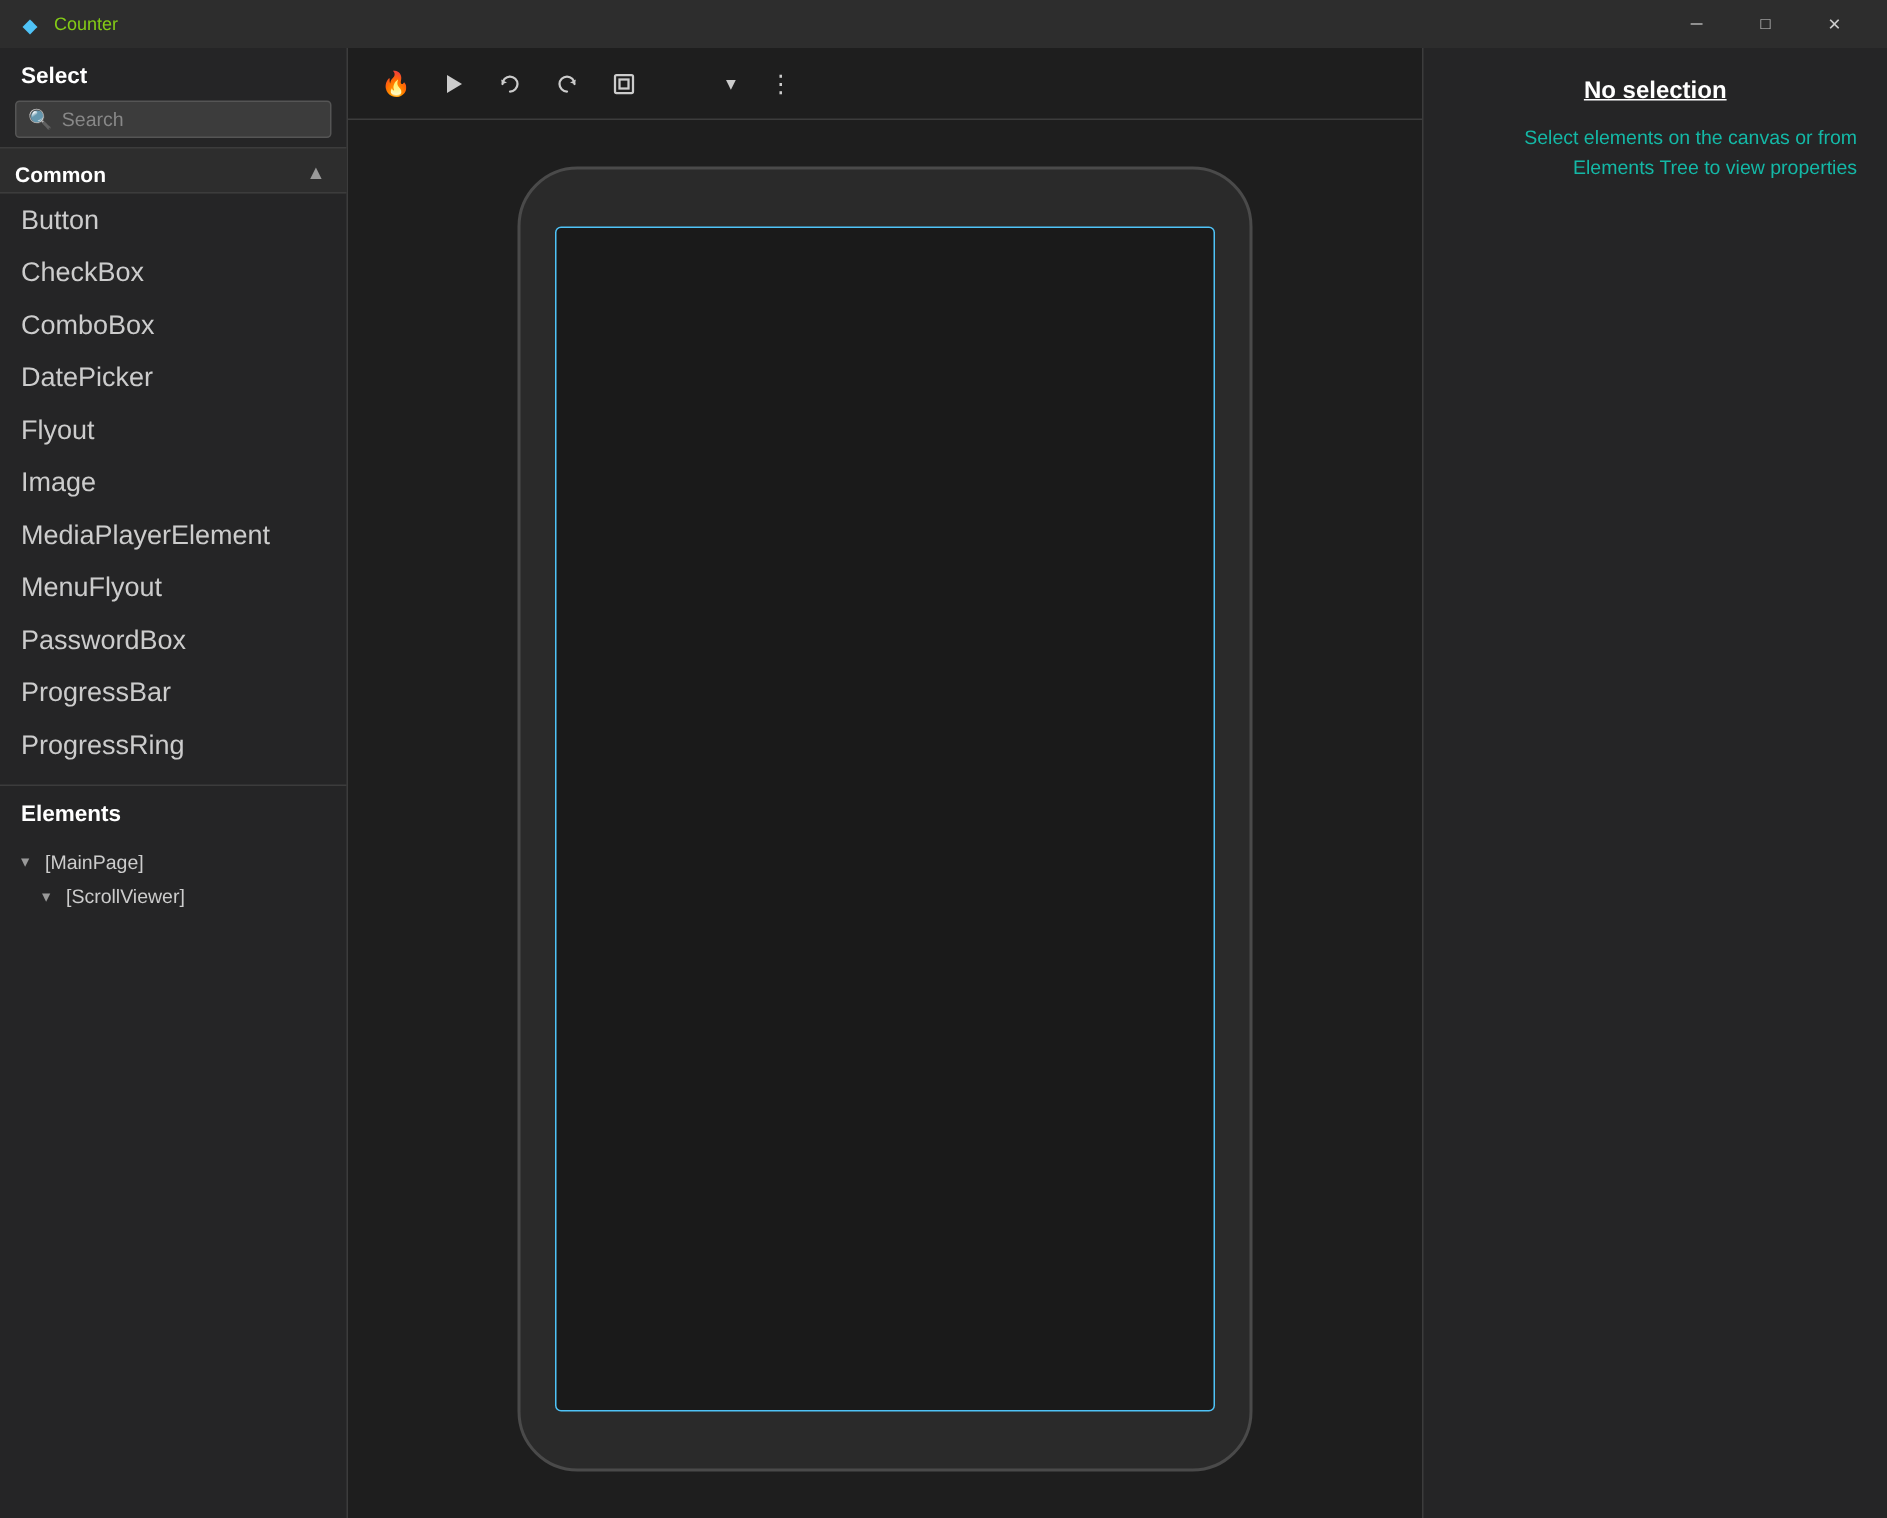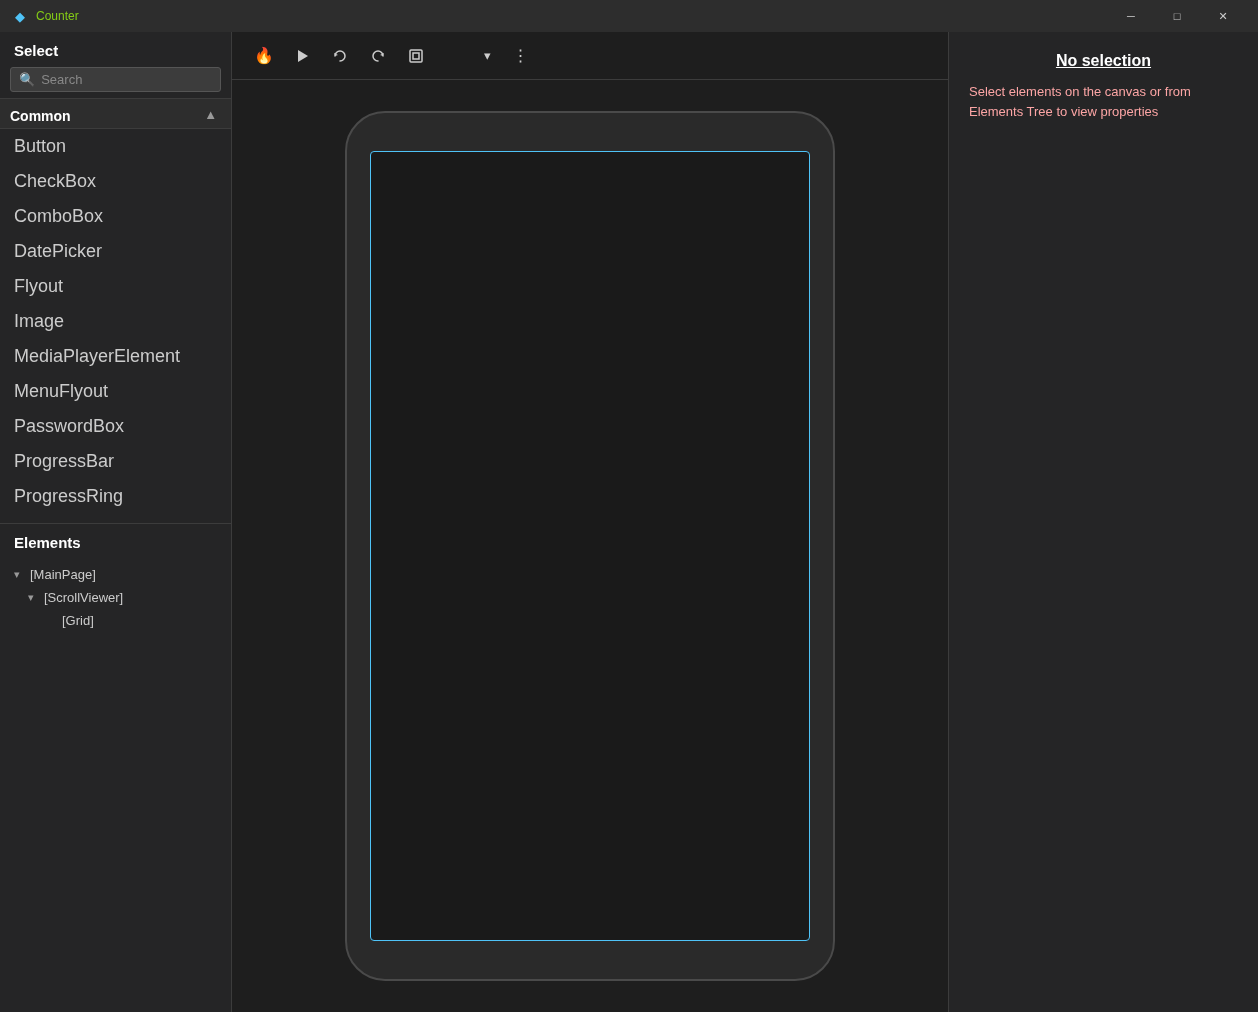--- a/index.html
+++ b/index.html
@@ -275,22 +275,22 @@
     .no-selection-title {
       font-size: 16px;
       font-weight: 600;
       color: #ffffff;
       text-align: center;
       margin-bottom: 12px;
       text-decoration: underline;
     }
     .no-selection-text {
       font-size: 13px;
-      color: #fca5a5;
-      text-align: left;
+      color: #14b8a6;
+      text-align: right;
       line-height: 1.5;
     }
   </style>
 </head>
 <body>
 
 <div class="titlebar">
   <div class="titlebar-icon">◆</div>
   <span class="titlebar-title">Counter</span>
   <div class="titlebar-controls">
@@ -336,24 +336,20 @@
       <div class="elements-header">Elements</div>
       <div class="elements-tree">
         <div class="tree-item level-0">
           <span class="tree-arrow">▾</span>
           <span>[MainPage]</span>
         </div>
         <div class="tree-item level-1">
           <span class="tree-arrow">▾</span>
           <span>[ScrollViewer]</span>
         </div>
-        <div class="tree-item level-2">
-          <span class="tree-arrow"></span>
-          <span>[Grid]</span>
-        </div>
       </div>
     </div>
 
   </div>
 
   <div class="canvas-area">
 
     <div class="toolbar">
       <button class="toolbar-btn active" title="Hot Reload">🔥</button>
       <button class="toolbar-btn" title="Play">

